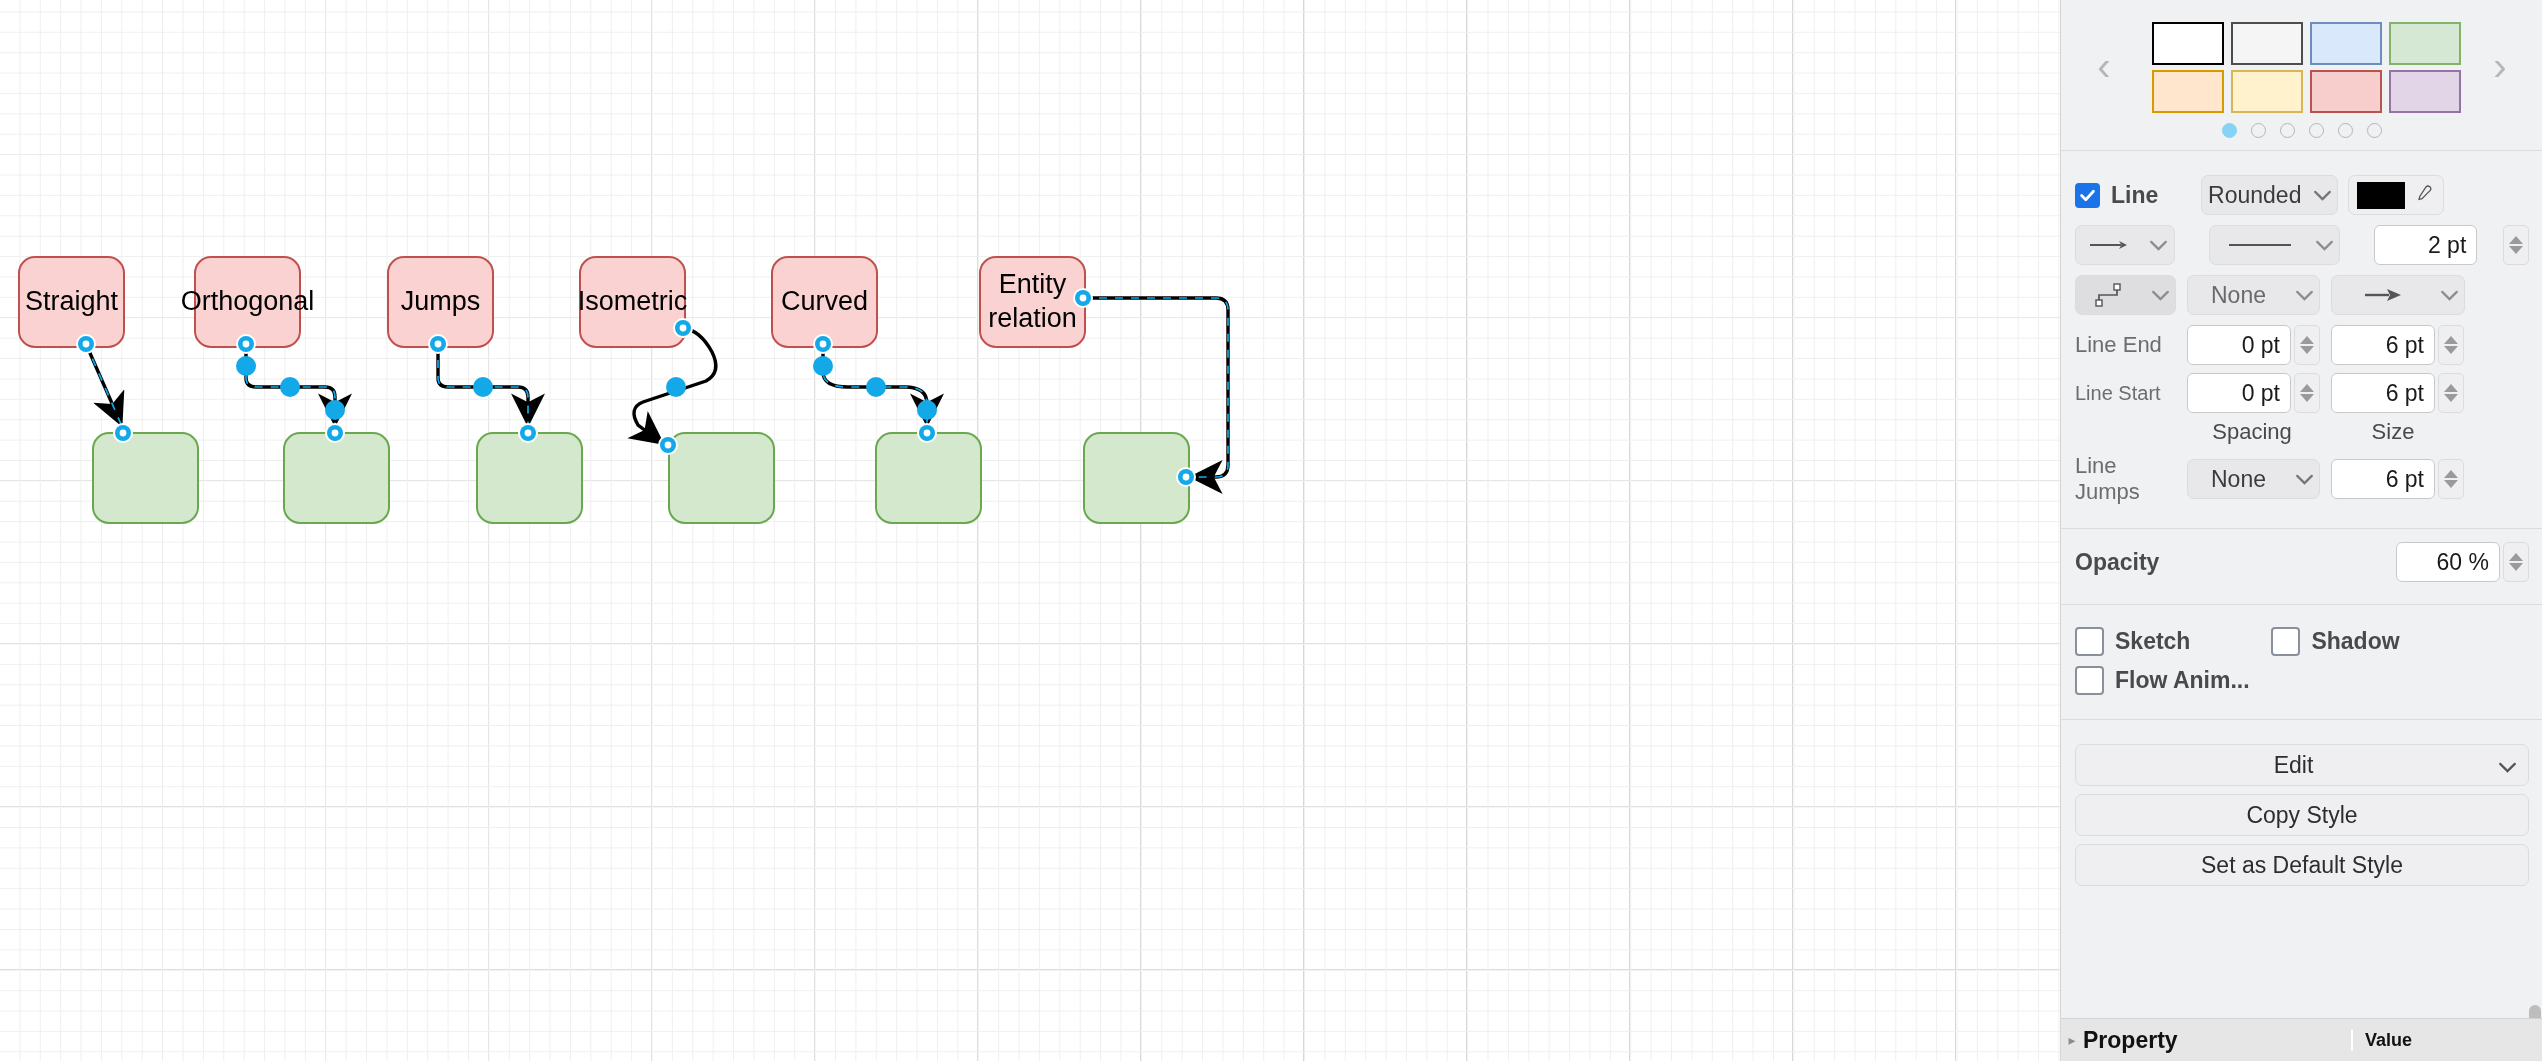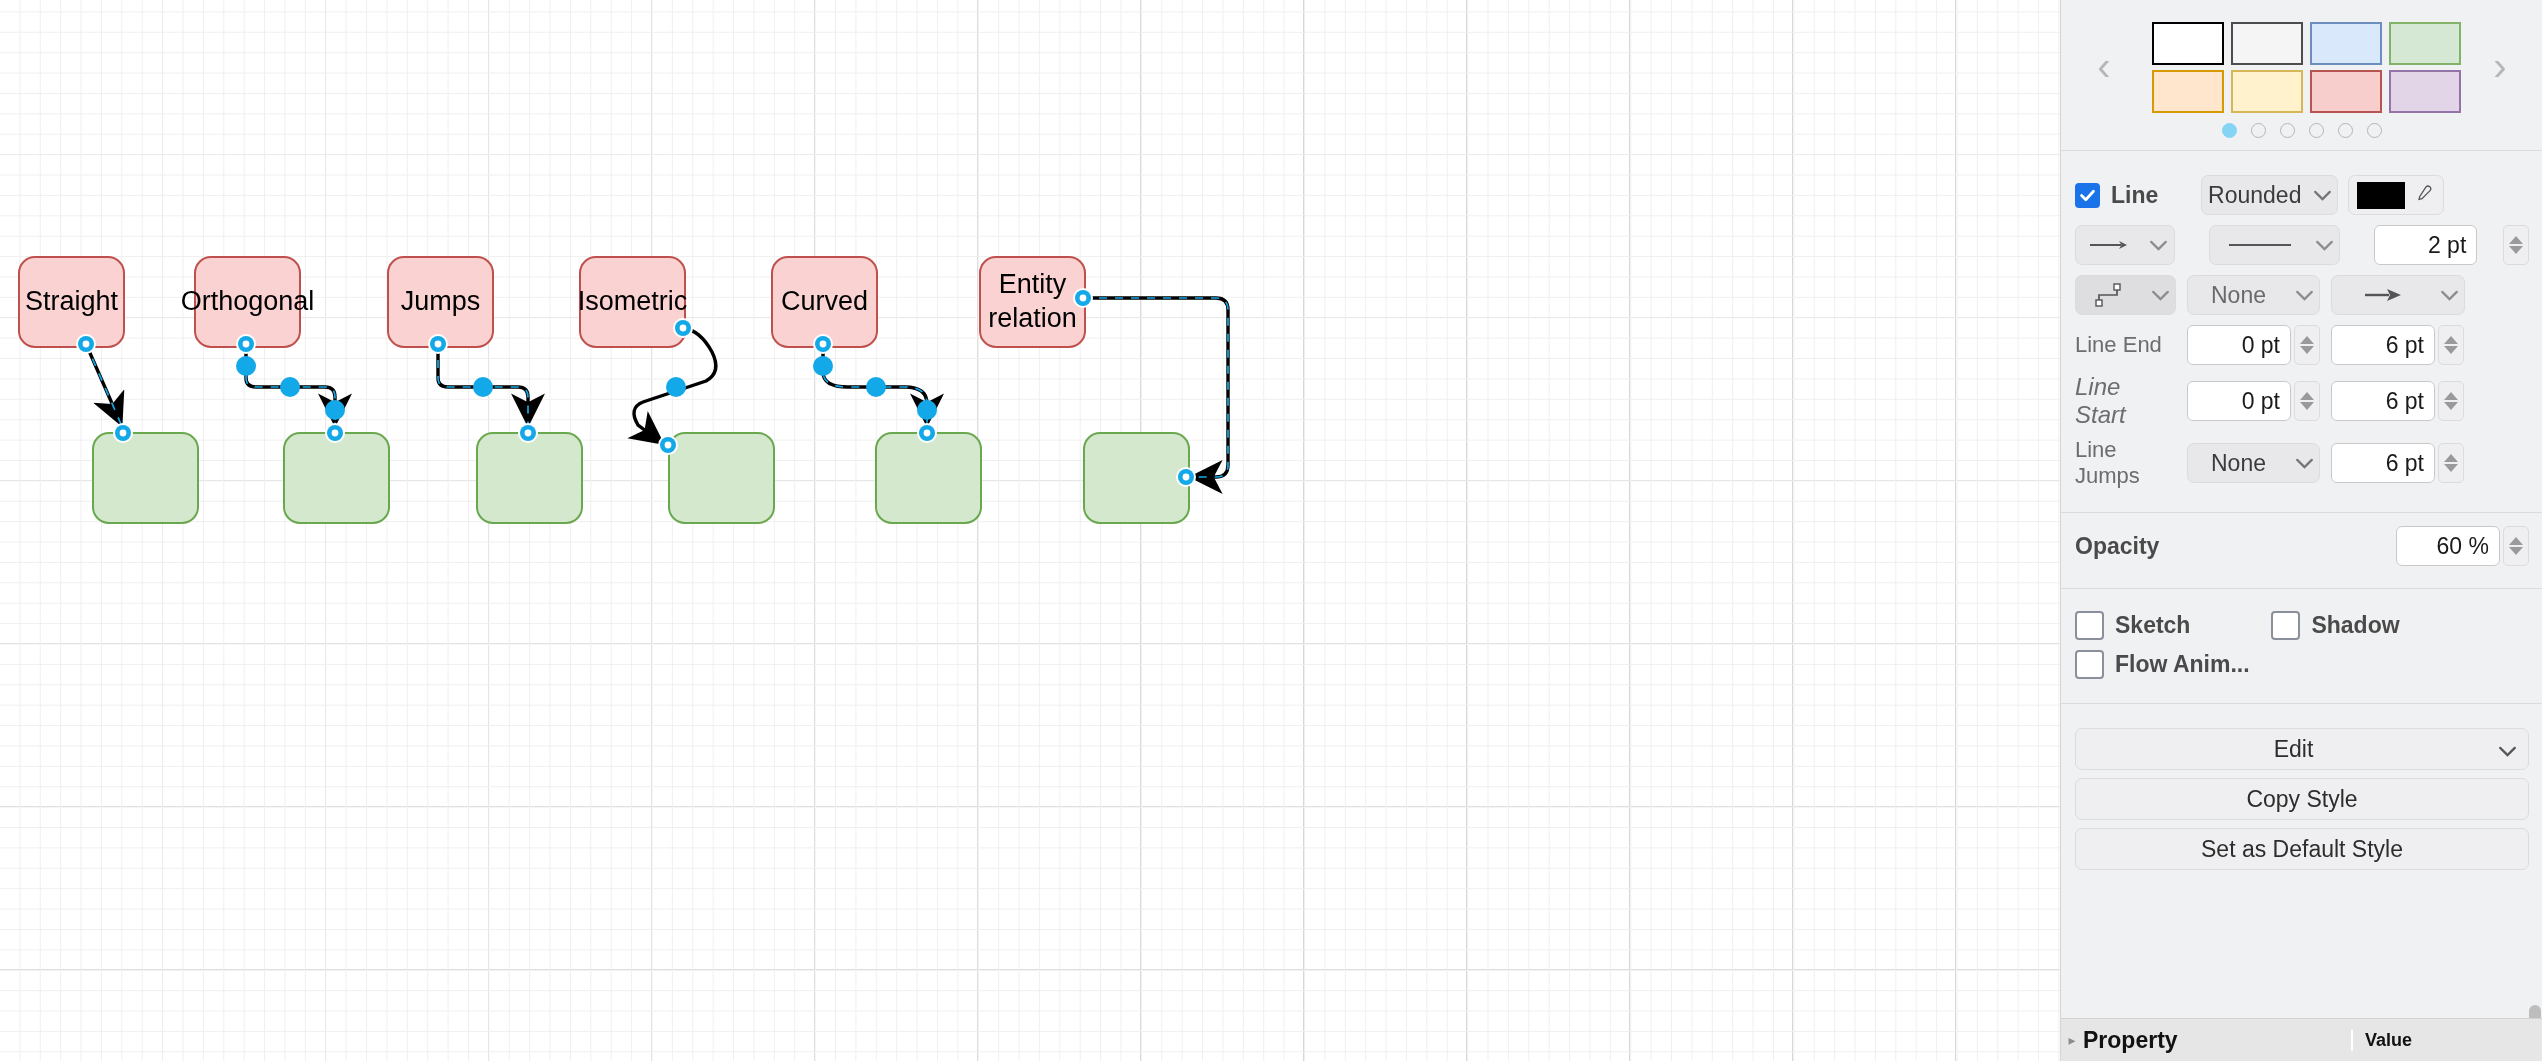--- a/index.html
+++ b/index.html
@@ -410,33 +410,38 @@
             <i class="dn"></i>
           </div>
         <div class="numfield" style="width:104px;margin-left:11px;">6 pt</div>
         <div class="stepper">
             <i class="up"></i>
             <i class="dn"></i>
           </div>
       </div>
 
       <div class="row" style="margin-top:8px;">
-        <div style="width:101px;font-size:24px;color:#6d6d6d;font-style:italic;">Line Start</div>
+        <div style="width:101px;font-size:20px;color:#6d6d6d;">Line Start</div>
         <div class="numfield" style="width:104px;margin-left:11px;">0 pt</div>
         <div class="stepper">
             <i class="up"></i>
             <i class="dn"></i>
           </div>
         <div class="numfield" style="width:104px;margin-left:11px;">6 pt</div>
         <div class="stepper">
             <i class="up"></i>
             <i class="dn"></i>
           </div>
       </div>
 
+      <div class="row" style="margin-top:6px;">
+        <div style="width:112px;"></div>
+        <div class="cap-lbl" style="width:130px;">Spacing</div>
+        <div class="cap-lbl" style="width:130px;margin-left:11px;">Size</div>
+      </div>
 
       <div class="row" style="margin-top:8px;">
         <div style="width:101px;font-size:22px;color:#6d6d6d;">Line Jumps</div>
         <div class="ctl" style="width:133px;margin-left:11px;">
           <div class="cap">None</div>
           <div class="chev">
             <svg viewBox="0 0 14 8">
                 <path d="M1,1 L7,7 L13,1" stroke="#757575" stroke-width="1.8" fill="none" stroke-linecap="round"></path>
               </svg>
           </div>

